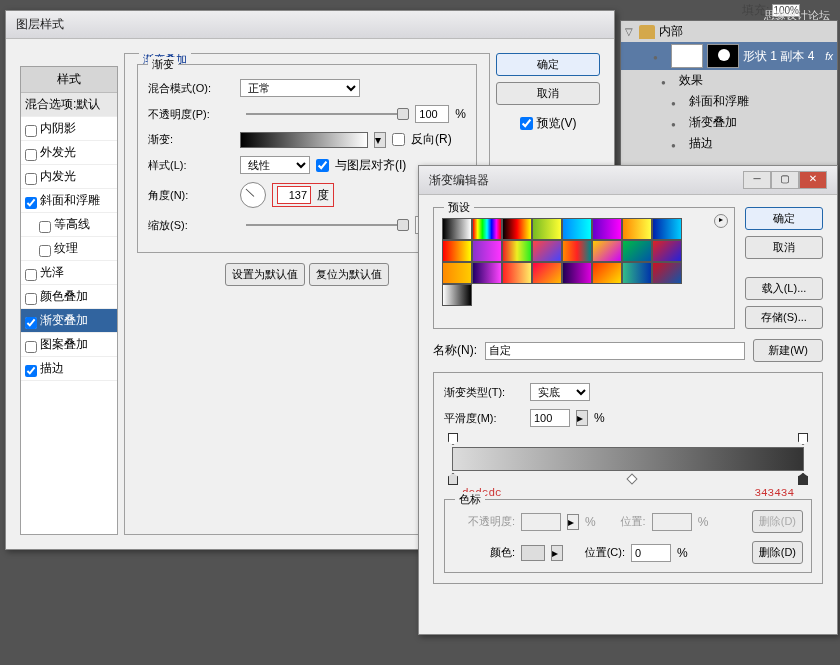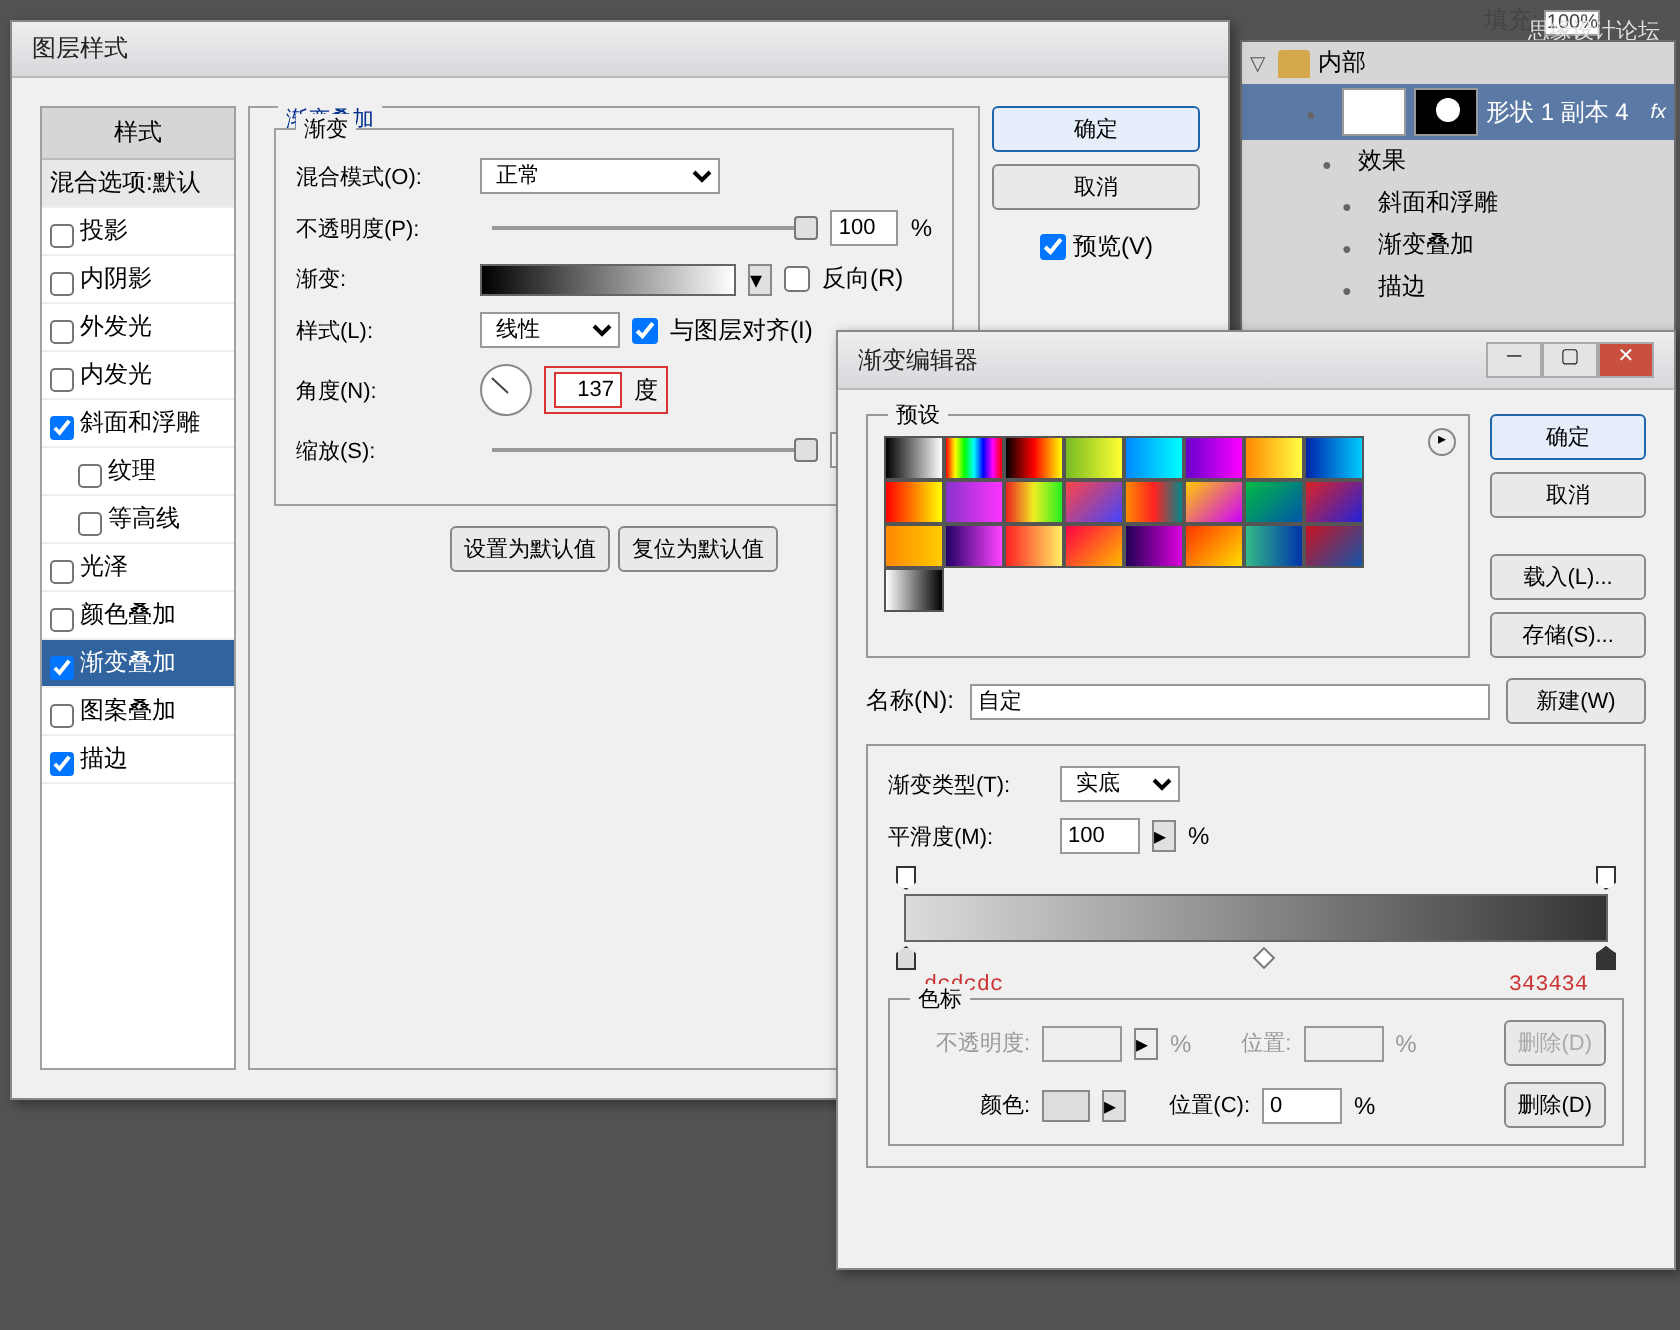--- a/index.html
+++ b/index.html
@@ -22,21 +22,21 @@
 .watermark2 { position: absolute; top: 22px; right: 10px; color: #ccc; font-size: 9px; }
 
 .dialog { position: absolute; background: #f0f0f0; border: 1px solid #888; box-shadow: 2px 2px 6px rgba(0,0,0,.4); }
 .dialog-titlebar { background: linear-gradient(#eeeef0,#d8d8dc); padding: 5px 10px; font-size: 12px; color: #222; border-bottom: 1px solid #bbb; display: flex; align-items: center; }
 .win-btns { margin-left: auto; display: flex; gap: 0; }
 .win-btn { width: 28px; height: 18px; background: #e4e4e4; border: 1px solid #aaa; font-size: 10px; text-align: center; line-height: 14px; }
 .win-btn.close { background: #c94f3f; color: #fff; }
 
 .dlg-layerstyle { top: 10px; left: 5px; width: 610px; height: 540px; }
 .ls-body { display: flex; padding: 14px; gap: 6px; height: calc(100% - 28px); }
-.ls-list { width: 98px; border: 1px solid #a0a0a0; background: #fff; }
+.ls-list { width: 98px; border: 1px solid #a0a0a0; background: #fff; margin-top: 13px; }
 .ls-list-header { background: #d6d6d6; padding: 4px 6px; border-bottom: 1px solid #bbb; text-align: center; }
 .ls-item { padding: 3px 4px; display: flex; align-items: flex-end; gap: 3px; font-size: 11px; border-bottom: 1px solid #eee; }
 .ls-item.selected { background: #31649f; color: #fff; }
 .ls-item input { width: 12px; height: 12px; }
 
 .ls-center { flex: 1; border: 1px solid #a0a0a0; padding: 10px 12px; position: relative; }
 .fieldset-label { position: absolute; top: -2px; left: 14px; background: #f0f0f0; padding: 0 4px; color: #002f8f; font-size: 11px; }
 .sub-fieldset { border: 1px solid #a0a0a0; padding: 14px 10px 10px; position: relative; margin-bottom: 10px; }
 .sub-label { position: absolute; top: -8px; left: 10px; background: #f0f0f0; padding: 0 4px; font-size: 11px; }
 .row { display: flex; align-items: center; margin-bottom: 8px; gap: 6px; }
@@ -133,45 +133,41 @@
   </div>
   <div class="ls-body">
     <div class="ls-list">
       <div class="ls-list-header">样式</div>
       <div class="ls-item" style="background:#e8e8e8;">
         <span>混合选项:默认</span>
       </div>
       <div id="ls-items">
           <div class="ls-item">
             <input type="checkbox" style="">
-            <span>投影</span>
-          </div>
-          <div class="ls-item">
-            <input type="checkbox" style="">
             <span>内阴影</span>
           </div>
           <div class="ls-item">
             <input type="checkbox" style="">
             <span>外发光</span>
           </div>
           <div class="ls-item">
             <input type="checkbox" style="">
             <span>内发光</span>
           </div>
           <div class="ls-item">
             <input type="checkbox" checked="" style="">
             <span>斜面和浮雕</span>
           </div>
           <div class="ls-item" style="padding-left: 18px;">
             <input type="checkbox" style="">
+            <span>等高线</span>
+          </div>
+          <div class="ls-item" style="padding-left: 18px;">
+            <input type="checkbox" style="">
             <span>纹理</span>
-          </div>
-          <div class="ls-item" style="padding-left: 18px;">
-            <input type="checkbox" style="">
-            <span>等高线</span>
           </div>
           <div class="ls-item">
             <input type="checkbox" style="">
             <span>光泽</span>
           </div>
           <div class="ls-item">
             <input type="checkbox" style="">
             <span>颜色叠加</span>
           </div>
           <div class="ls-item selected">

